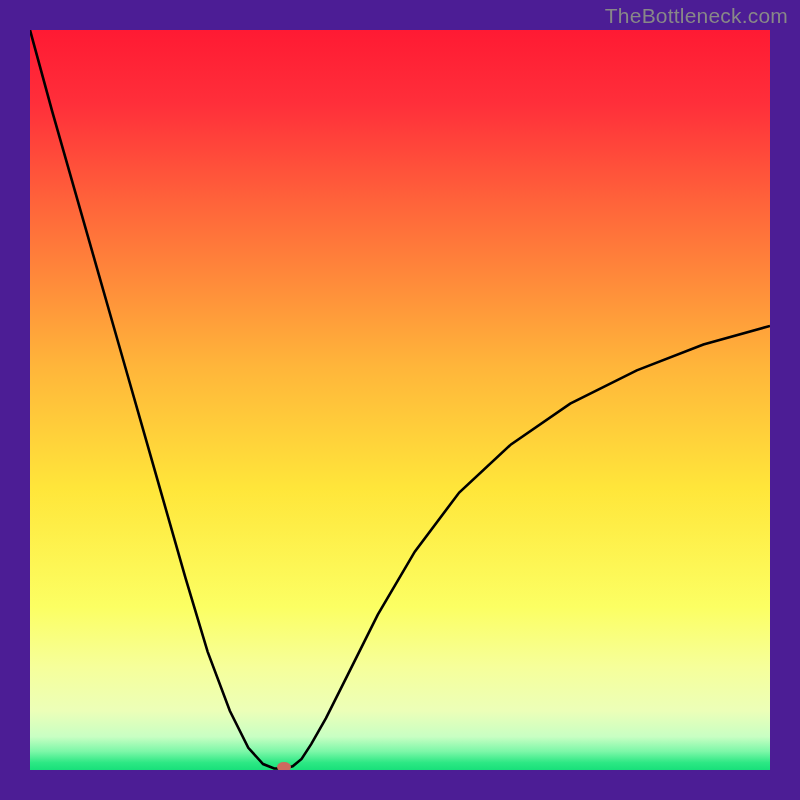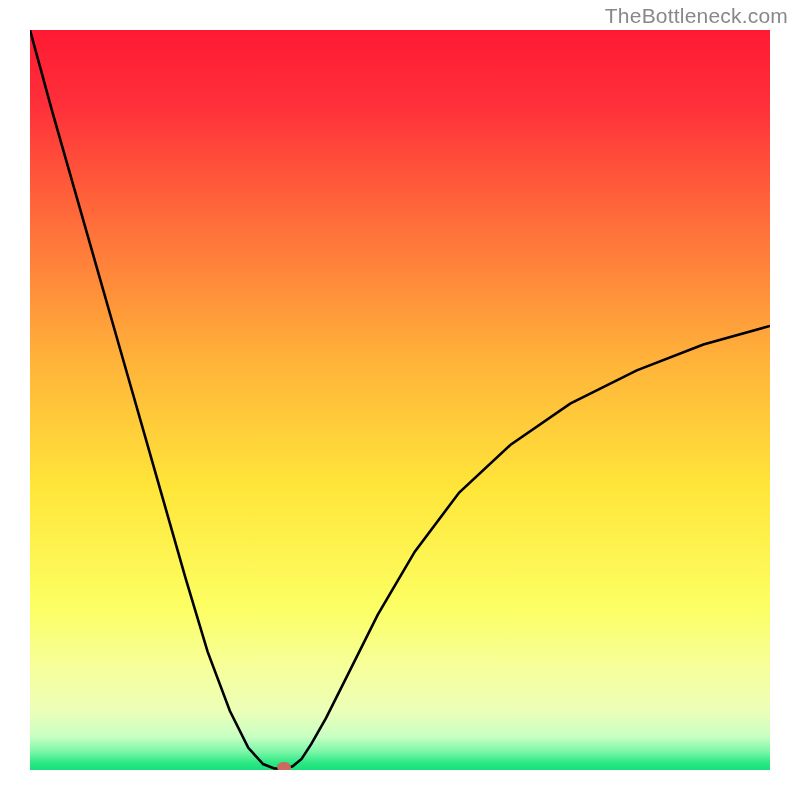--- a/index.html
+++ b/index.html
@@ -7,21 +7,21 @@
     padding: 0;
     width: 800px;
     height: 800px;
     background: #000;
     overflow: hidden;
     font-family: Arial, Helvetica, sans-serif;
   }
   .frame {
     position: absolute;
     inset: 0;
-    background: #ffffff;
+    background: #4c1d95;
   }
   .plot-area {
     position: absolute;
     left: 30px;
     top: 30px;
     width: 740px;
     height: 740px;
     overflow: hidden;
   }
   .gradient-bg {

